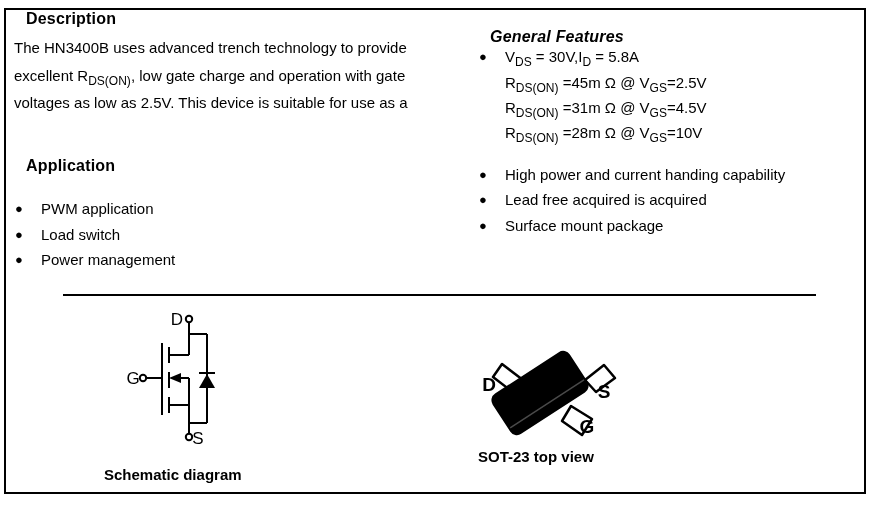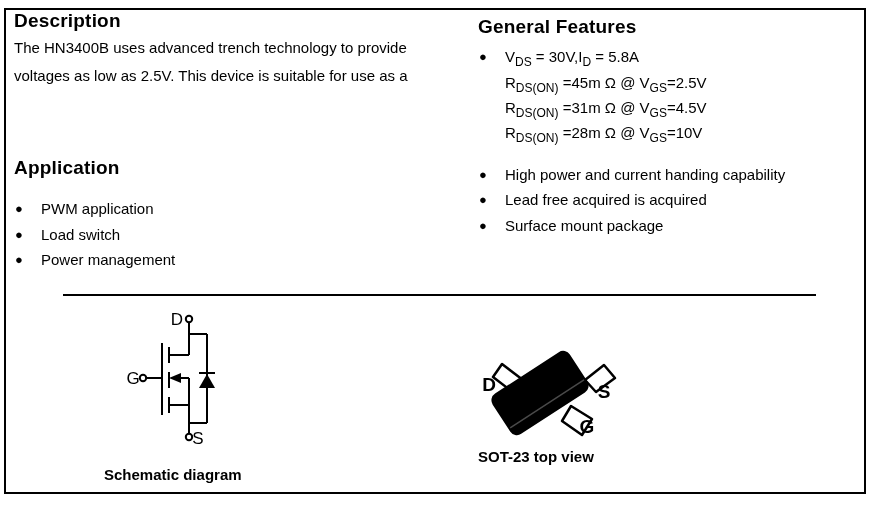--- a/index.html
+++ b/index.html
@@ -4,23 +4,23 @@
 <style>
   html,body{margin:0;padding:0;}
   body{
     width:878px;height:506px;position:relative;background:#ffffff;color:#000000;
     font-family:"Liberation Sans",sans-serif;overflow:hidden;
   }
   .border-frame{
     position:absolute;left:4px;top:8px;width:862px;height:486px;
     border:2px solid #000;box-sizing:border-box;
   }
-  .heading{position:absolute;font-size:19px;font-weight:bold;letter-spacing:0.2px;}
+  .heading{position:absolute;font-size:16px;font-weight:bold;letter-spacing:0.2px;margin-left:12px;}
   #desc-heading{left:14px;top:10px;}
-  #gf-heading{left:478px;top:16px;}
+  #gf-heading{left:478px;top:28px;font-style:italic;}
   #app-heading{left:14px;top:157px;}
   #desc-body{
     position:absolute;left:14px;top:34px;width:452px;
     font-size:15px;line-height:27.5px;
   }
   sub{font-size:12px;line-height:0;}
   .list{position:absolute;}
   #app-list{left:14px;top:196px;}
   #gf-list{left:478px;top:44px;}
   .line{display:flex;align-items:center;height:25.4px;font-size:15px;white-space:nowrap;}
@@ -39,20 +39,21 @@
 </style>
 </head>
 <body>
 
 <div class="border-frame"></div>
 
 <div class="heading" id="desc-heading">Description</div>
 
 <div id="desc-body">
   <div>The HN3400B uses advanced trench technology to provide</div>
+  <div>excellent R<sub>DS(ON)</sub>, low gate charge and operation with gate</div>
   <div>voltages as low as 2.5V. This device is suitable for use as a</div>
 </div>
 
 <div class="heading" id="gf-heading">General Features</div>
 
 <div class="list" id="gf-list">
   <div class="line">
     <span class="bullet">●</span>
     <span>V<sub>DS</sub> = 30V,I<sub>D</sub> = 5.8A</span>
   </div>

